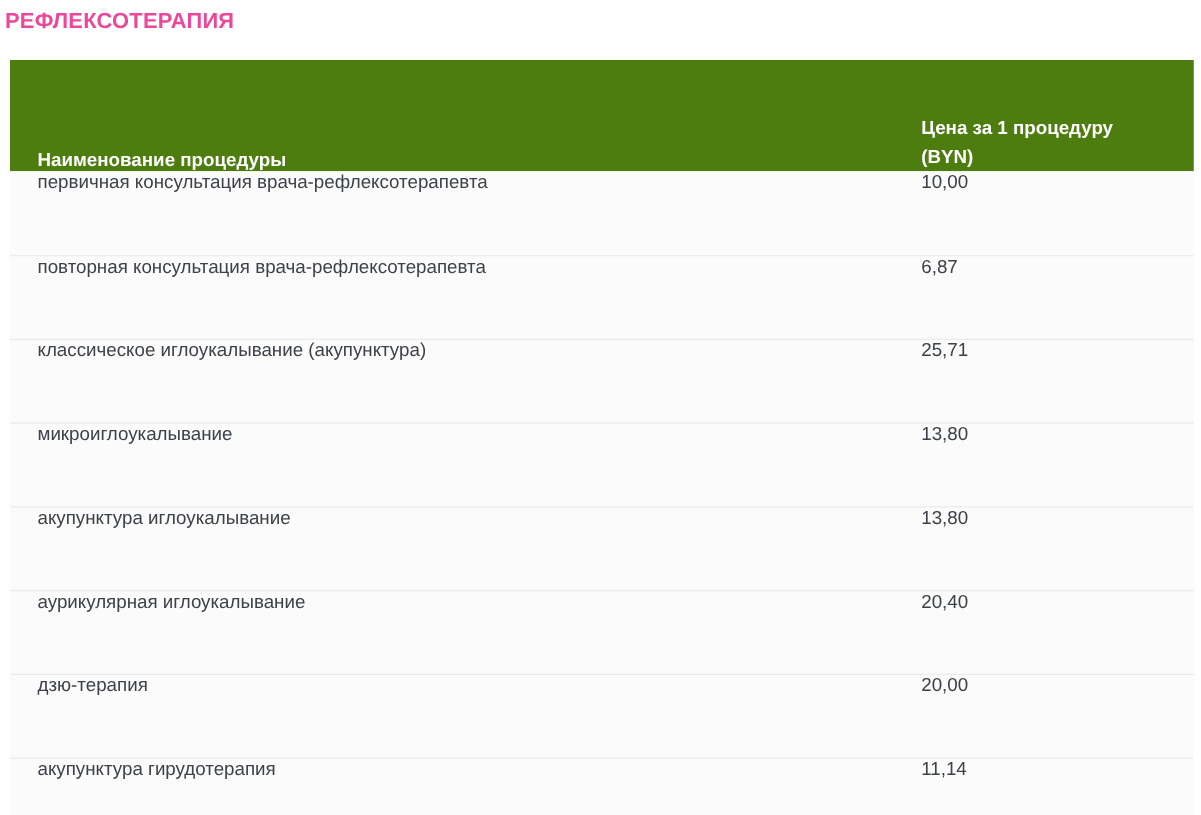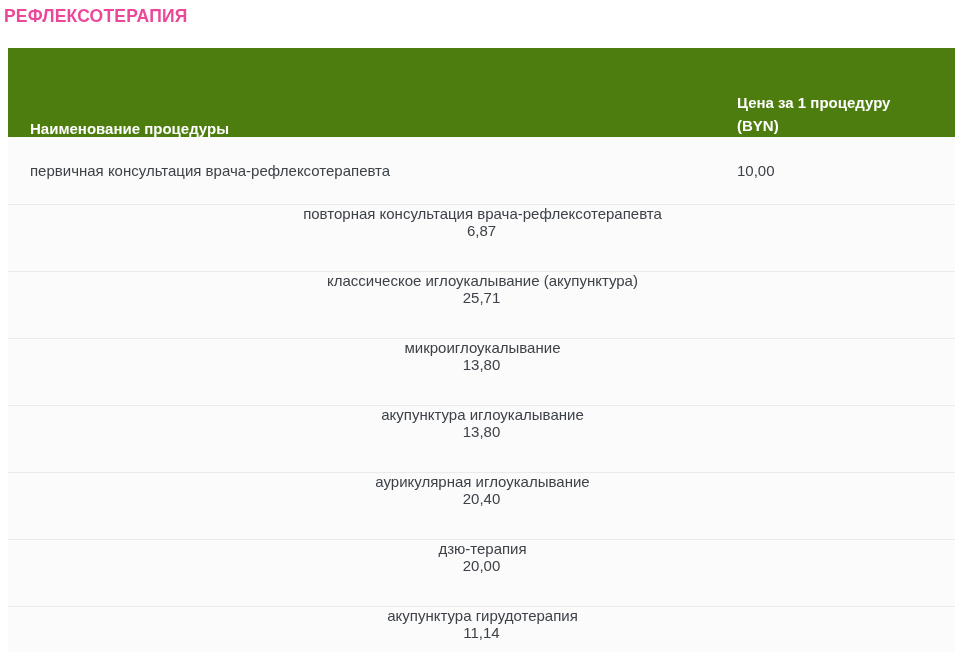--- a/index.html
+++ b/index.html
@@ -41,27 +41,25 @@
   }
   .th.price .wrap {
     max-width: 180px;
   }
   .tbody {
     background: #fbfbfb;
   }
   .tr {
     display: flex;
     height: 67px;
-    align-items: center;
     font-size: 15px;
     color: #3d4248;
   }
   .tr + .tr {
     border-top: 1px solid #ebebeb;
-    flex-direction: column;
   }
   .td.name {
     flex: 1 1 auto;
     padding-left: 22px;
     padding-right: 20px;
   }
   .td.price {
     flex: 0 0 218px;
   }
 </style>

